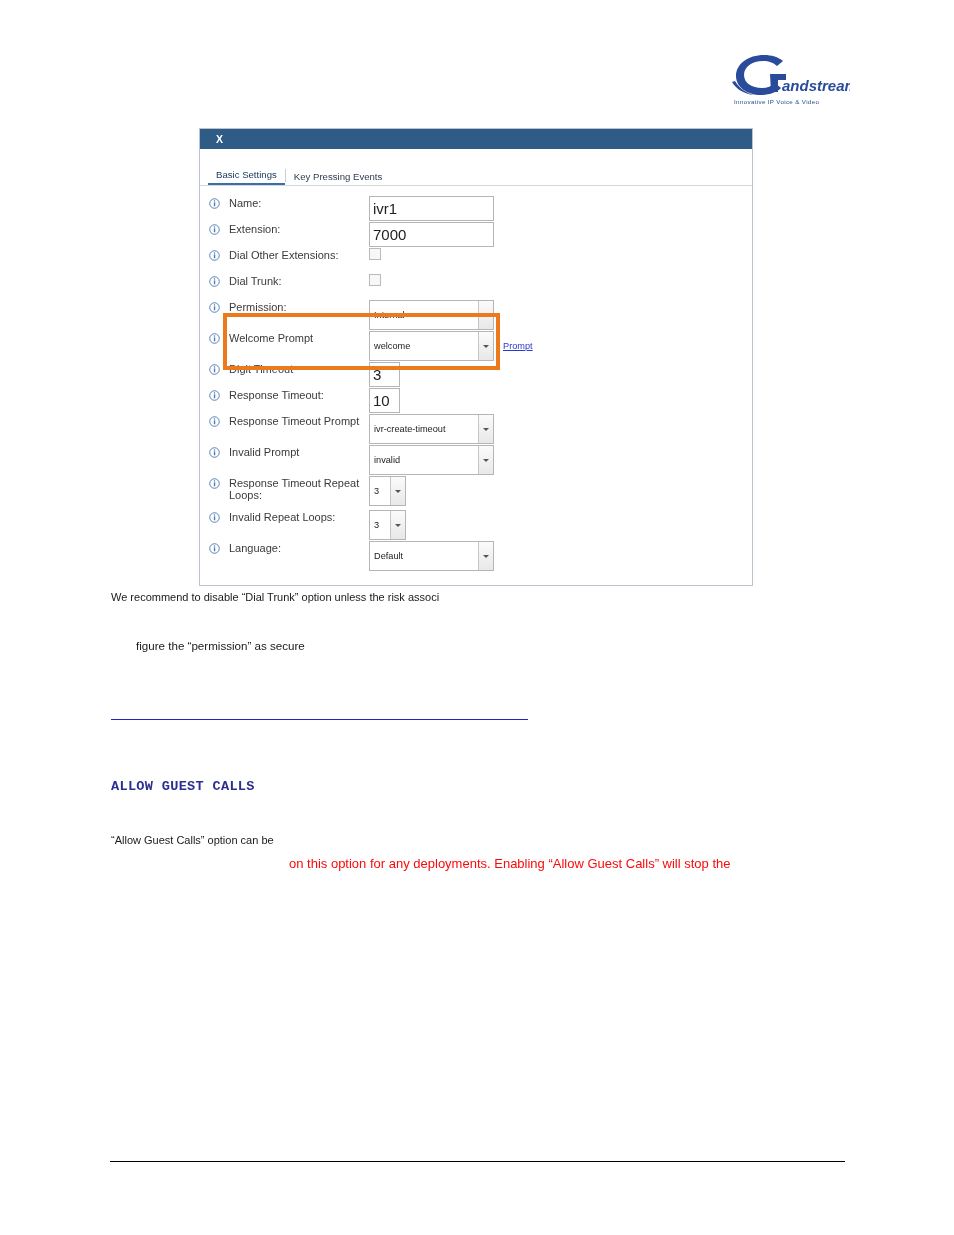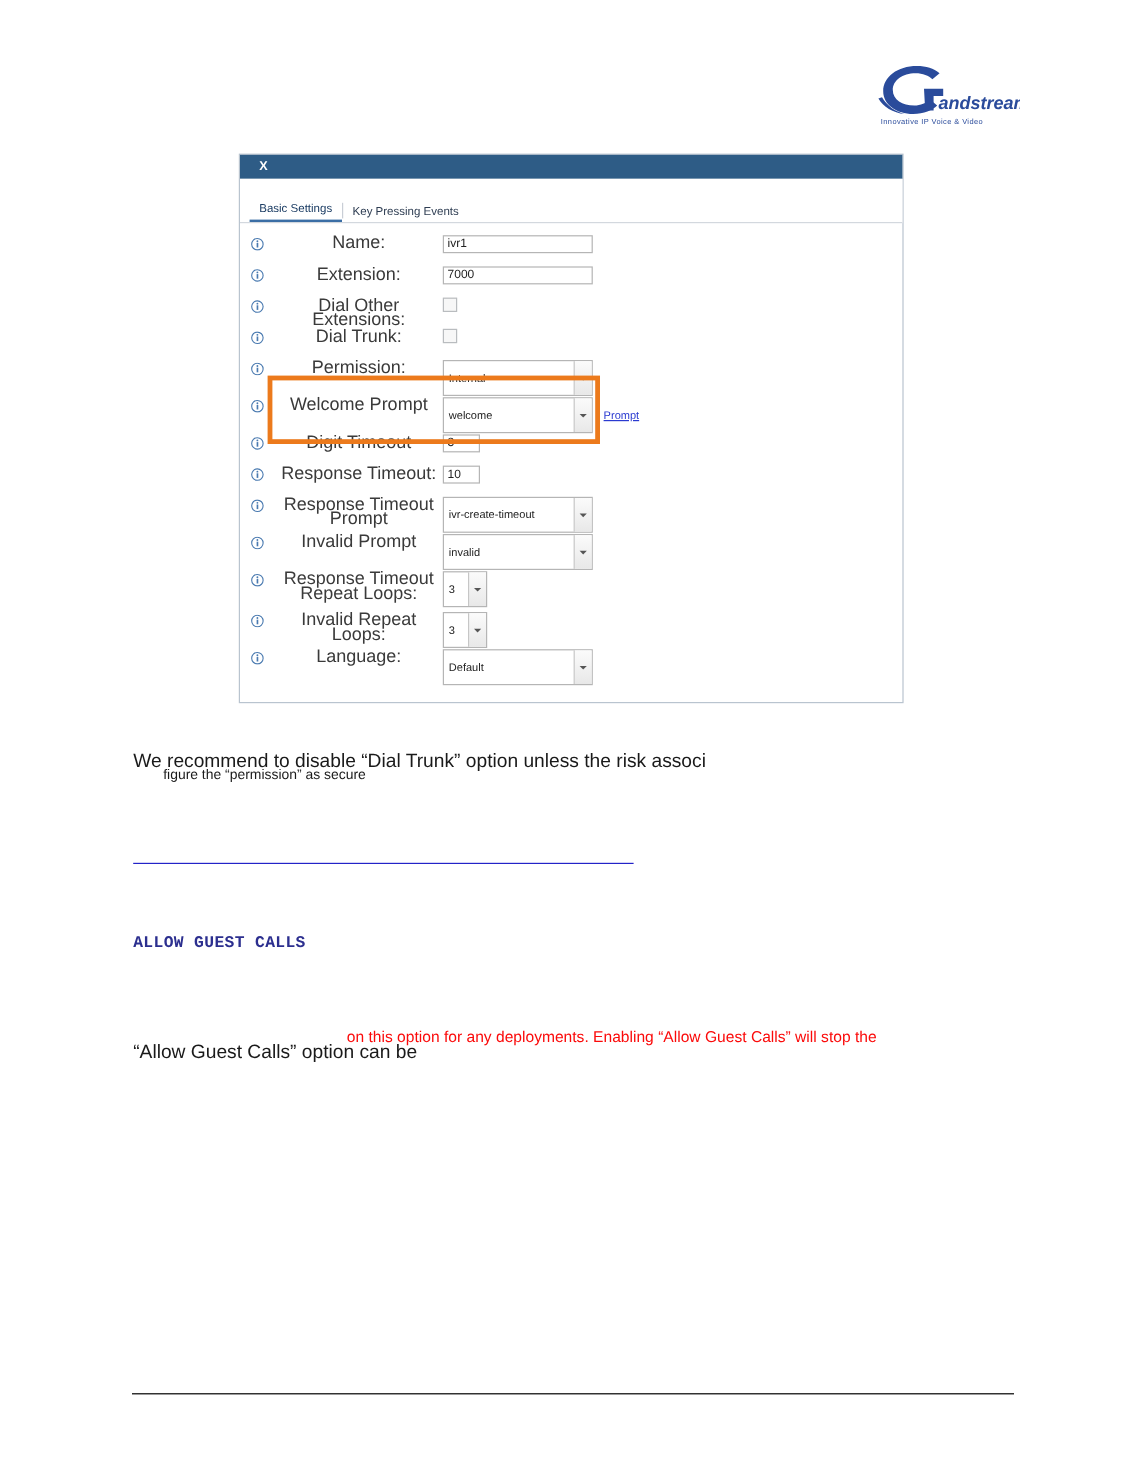--- a/index.html
+++ b/index.html
@@ -112,39 +112,38 @@
   .info-icon {
     width: 11px;
     height: 11px;
     flex: 0 0 11px;
     margin-top: 3px;
     margin-right: 9px;
   }
   .flabel {
     width: 140px;
     flex: 0 0 140px;
-    font-size: 15px;
+    font-size: 11px;
     color: #3a3a3a;
     line-height: 12px;
     padding-top: 2px;
-    text-align: center;
   }
   .fctl {
     display: flex;
     align-items: center;
     gap: 9px;
     padding-top: 1px;
   }
 
   .txtinput {
     border: 1px solid #b5b5b5;
     background: #ffffff;
-    height: 15px;
-    box-sizing: border-box;
-    font-size: 10px;
+    height: 25px;
+    box-sizing: border-box;
+    font-size: 15px;
     color: #222;
     padding: 0 3px;
     line-height: 14px;
     font-family: "Liberation Sans", sans-serif;
     display: flex;
     align-items: center;
   }
   .txtinput.w-wide { width: 125px; }
   .txtinput.w-small { width: 31px; }
 
@@ -212,25 +211,24 @@
     width: 277px;
     height: 57px;
     border: 4px solid #ec7a1c;
     box-sizing: border-box;
     pointer-events: none;
   }
 
   
   .para {
     position: absolute;
-    font-size: 16px;
+    font-size: 11px;
     color: #1a1a1a;
     line-height: 16px;
     white-space: nowrap;
-    margin-top: 38px;
   }
   .para-indent {
     position: absolute;
     font-size: 11.6px;
     color: #1a1a1a;
     line-height: 16px;
     white-space: nowrap;
   }
   .section-head {
     position: absolute;

